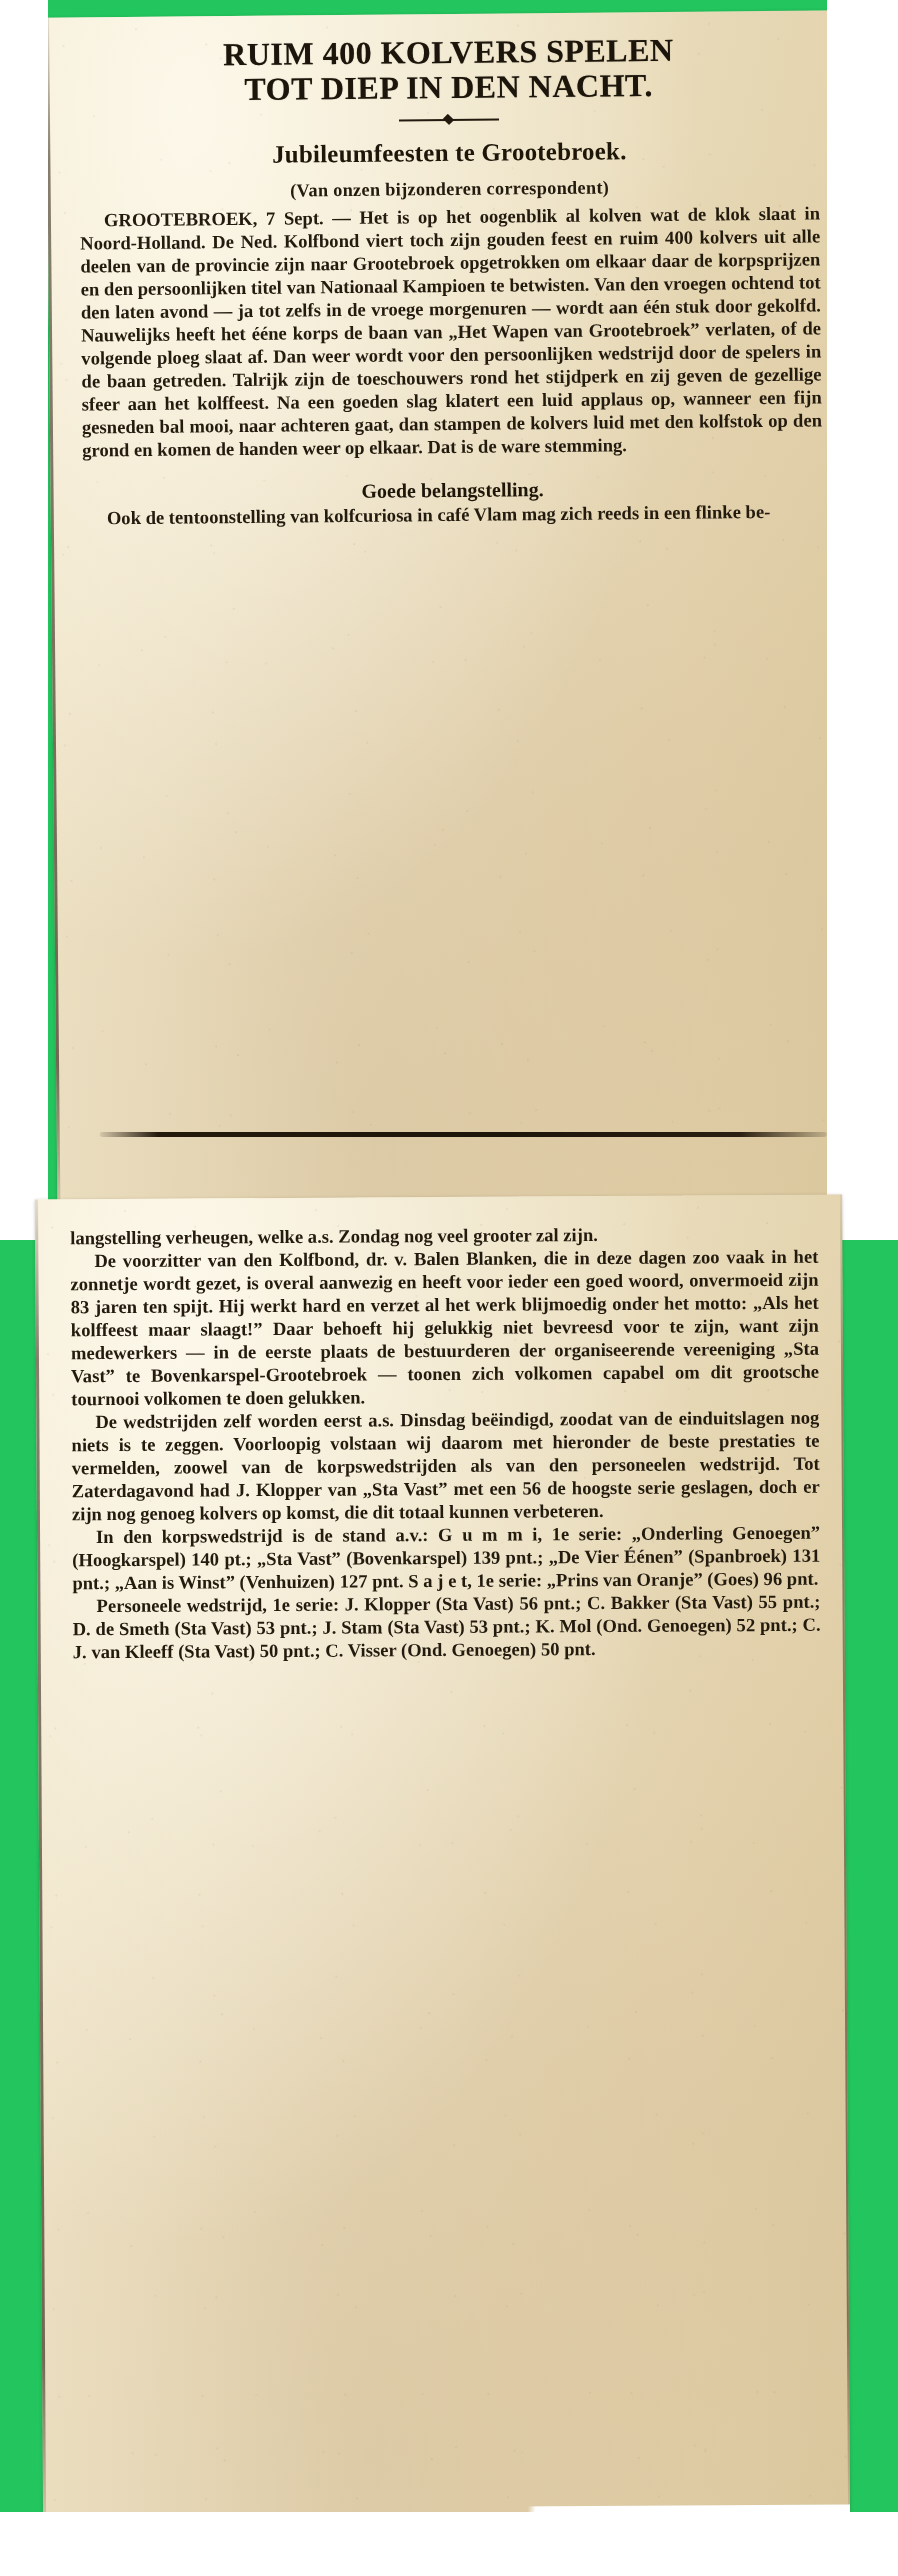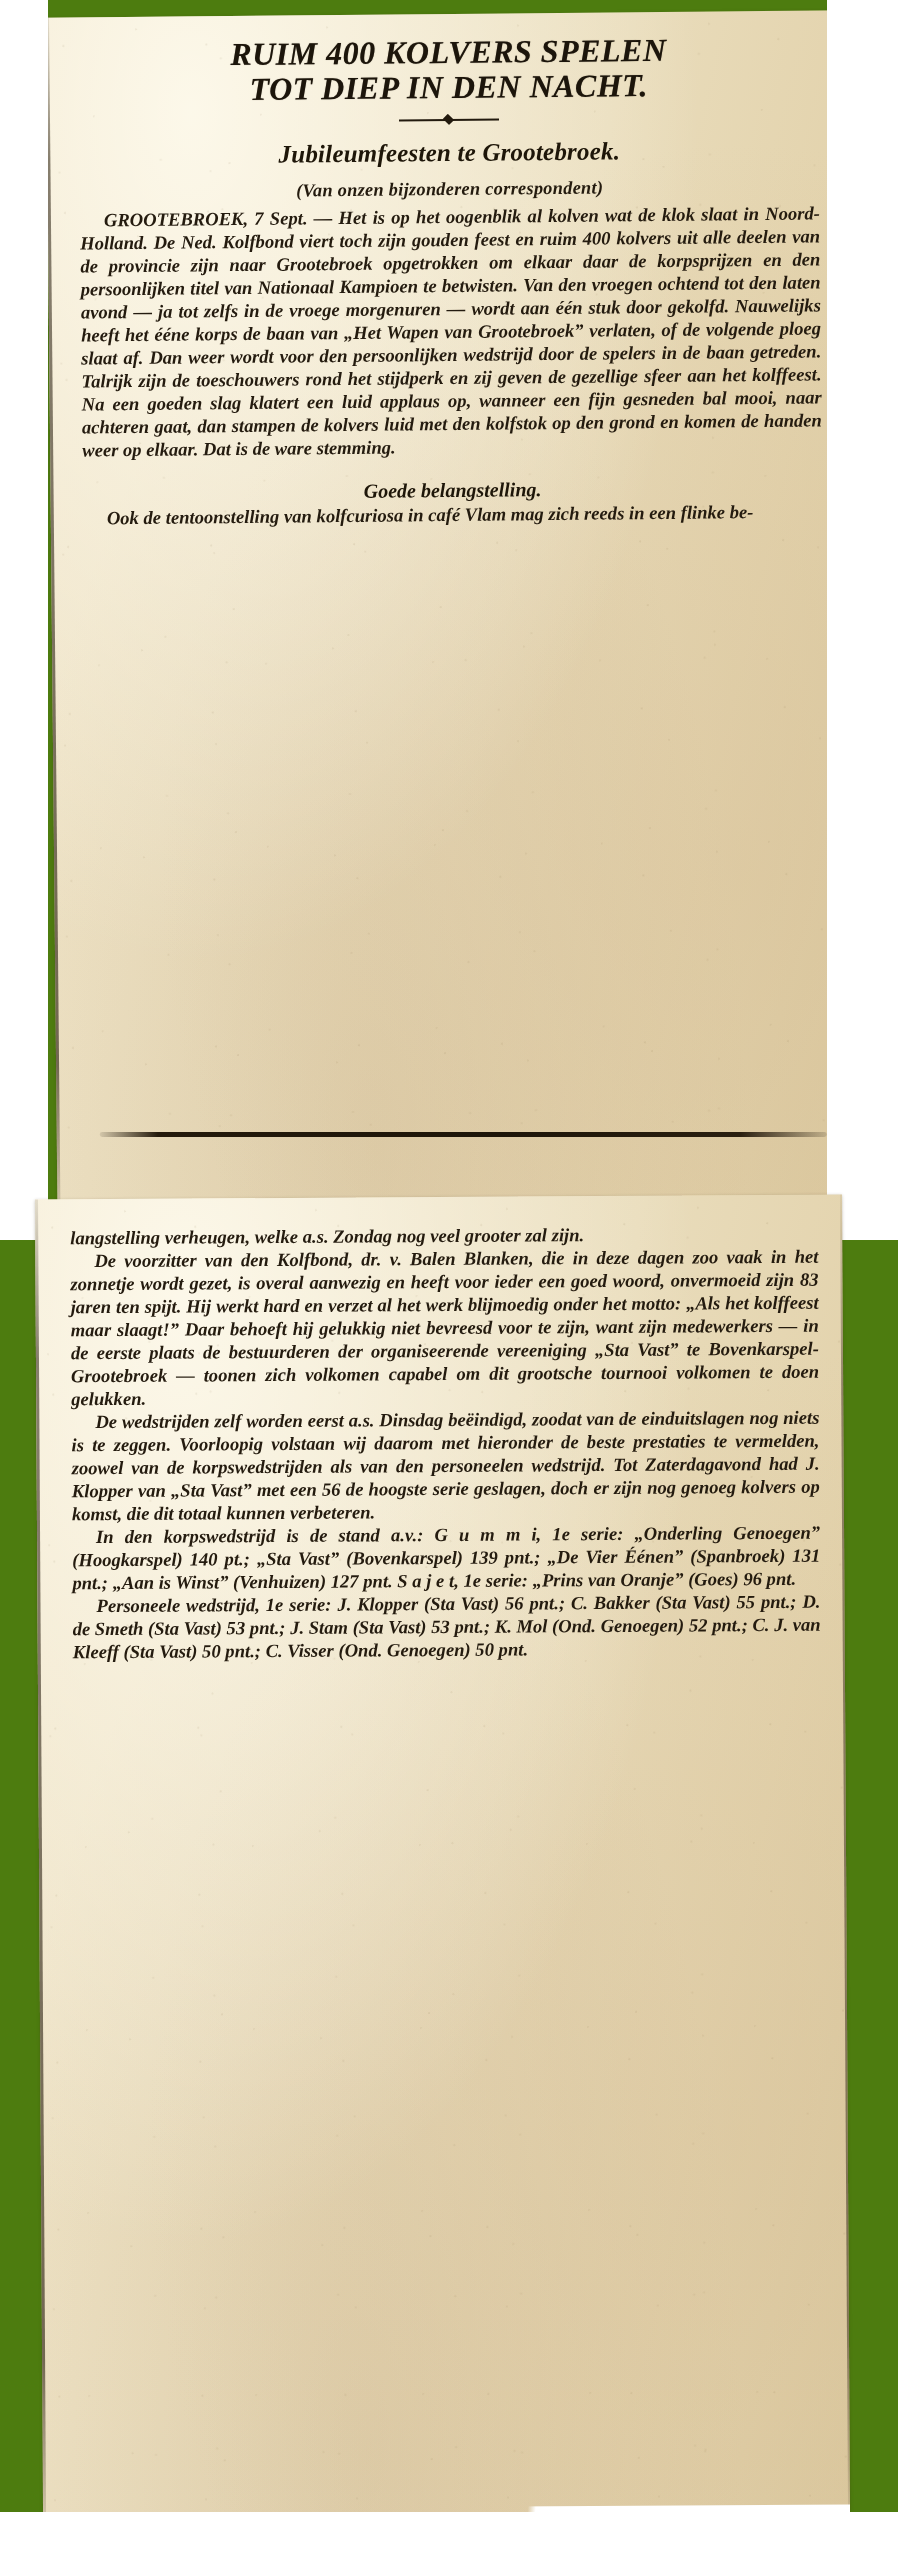--- a/index.html
+++ b/index.html
@@ -12,22 +12,21 @@
     height: 2576px;
     position: relative;
     overflow: hidden;
     font-family: "Liberation Serif", "DejaVu Serif", serif;
   }
 
   
   #page {
     position: absolute;
     inset: 0;
-    background: #4d7c0f;
-    font-style: italic;
+    background: #22c55e;
   }
 
   
   .clipping {
     position: absolute;
     background:
       radial-gradient(ellipse at 18% 8%,  rgba(255,252,240,.85) 0%, rgba(255,252,240,0) 55%),
       radial-gradient(ellipse at 86% 72%, rgba(214,190,150,.40) 0%, rgba(214,190,150,0) 60%),
       radial-gradient(ellipse at 40% 95%, rgba(198,172,130,.35) 0%, rgba(198,172,130,0) 55%),
       linear-gradient(103deg, #efe3c7 0%, #ece0c2 28%, #e9dcbb 55%, #e3d3ad 78%, #dbc99f 100%);

